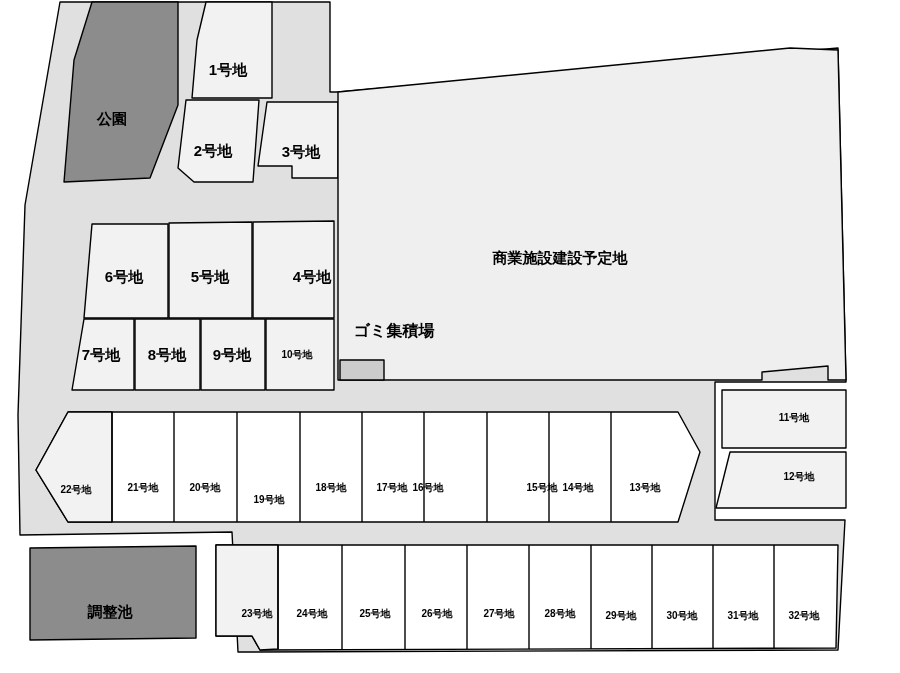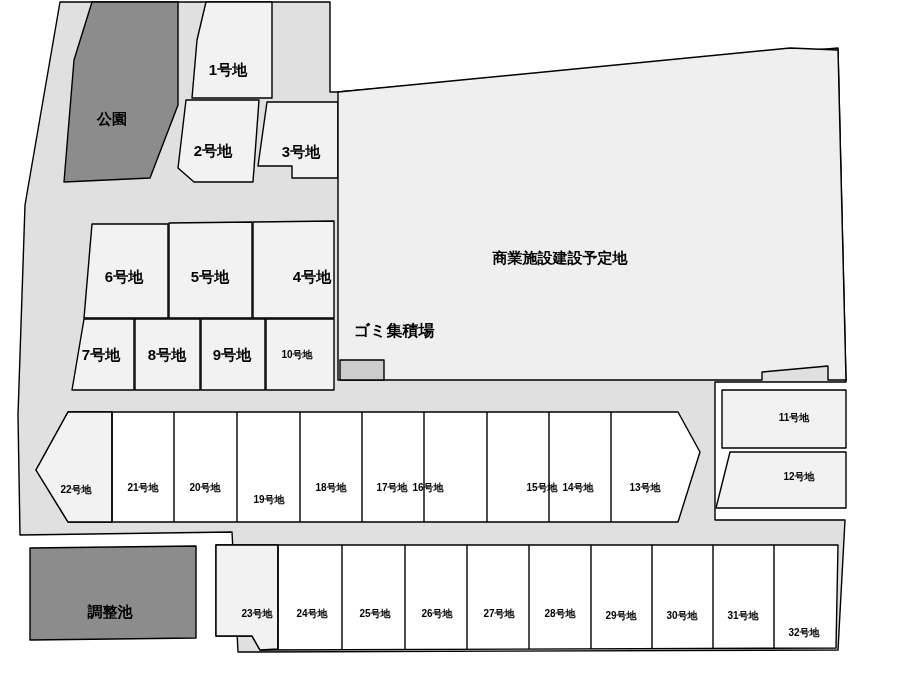--- a/index.html
+++ b/index.html
@@ -107,20 +107,20 @@
       <div class="lbl lot-sm" style="left: 76px; top: 490px;">22号地</div>
       <div class="lbl lot-sm" style="left: 257px; top: 614px;">23号地</div>
       <div class="lbl lot-sm" style="left: 312px; top: 614px;">24号地</div>
       <div class="lbl lot-sm" style="left: 375px; top: 614px;">25号地</div>
       <div class="lbl lot-sm" style="left: 437px; top: 614px;">26号地</div>
       <div class="lbl lot-sm" style="left: 499px; top: 614px;">27号地</div>
       <div class="lbl lot-sm" style="left: 560px; top: 614px; text-align: right;">28号地</div>
       <div class="lbl lot-sm" style="left: 621px; top: 616px;">29号地</div>
       <div class="lbl lot-sm" style="left: 682px; top: 616px;">30号地</div>
       <div class="lbl lot-sm" style="left: 743px; top: 616px;">31号地</div>
-      <div class="lbl lot-sm" style="left: 804px; top: 616px; margin-top: 17px;">32号地</div>
+      <div class="lbl lot-sm" style="left: 804px; top: 616px;">32号地</div>
       <div class="lbl area" style="left: 112px; top: 99px;">公園</div>
       <div class="lbl area" style="left: 560px; top: 238px;">商業施設建設予定地</div>
       <div class="lbl small" style="left: 394px; top: 331px;">ゴミ集積場</div>
       <div class="lbl area" style="left: 110px; top: 592px;">調整池</div>
     </div>
 
 </div>
 
 </body></html>

